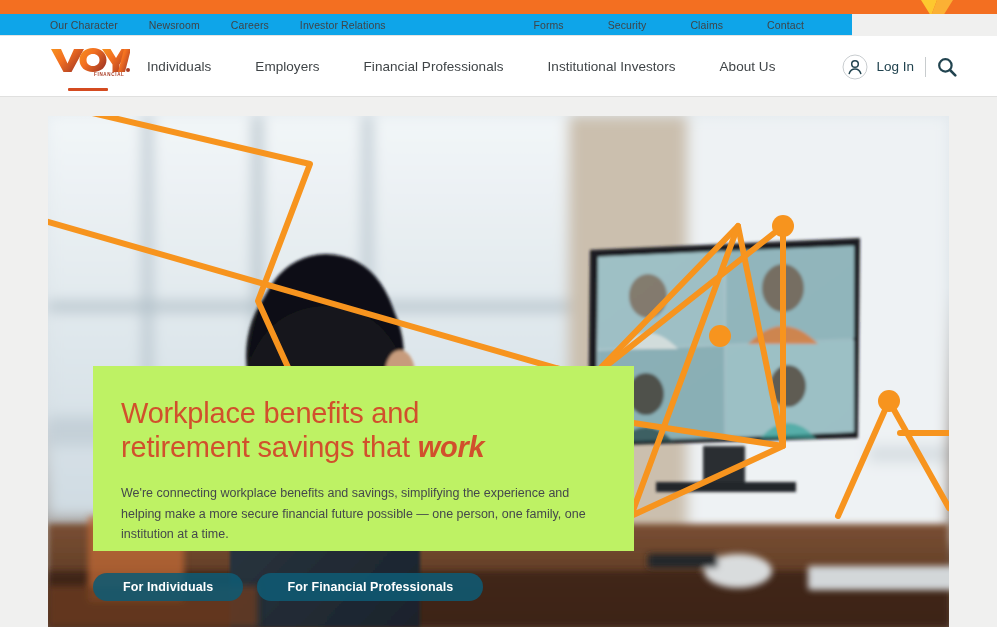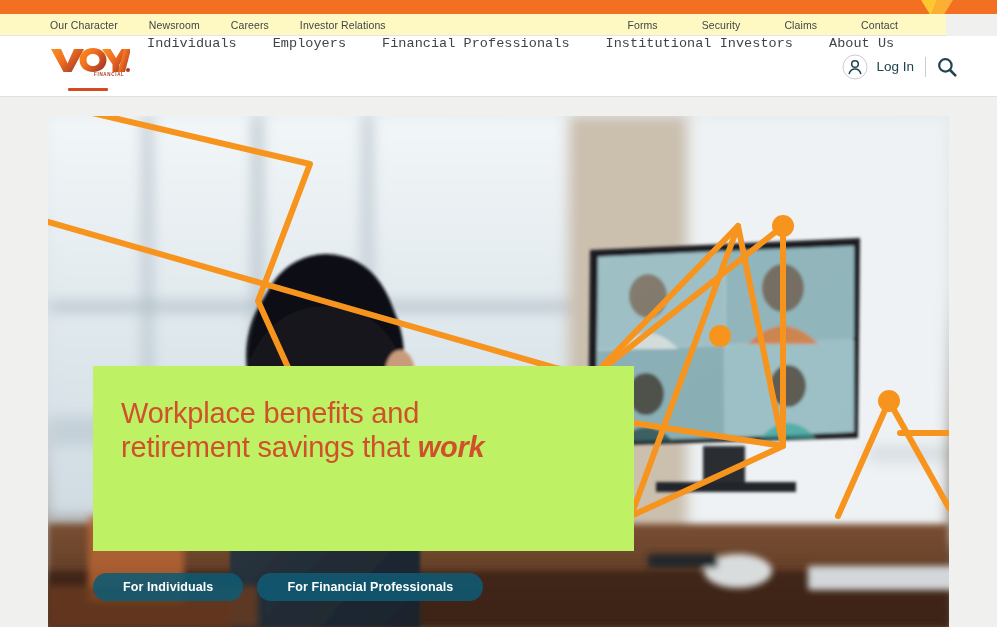--- a/index.html
+++ b/index.html
@@ -21,22 +21,22 @@
     overflow: hidden;
   }
   .gold-chevron {
     position: absolute; top: 0; left: 921px;
     width: 32px; height: 16px;
   }
 
   
   .util-bar {
     position: absolute; top: 14px; left: 0;
-    width: 946px; height: 22px;
-    background: #fef9c3;
+    width: 852px; height: 22px;
+    background: #0ea5e9;
     border-bottom: 1px solid #e4e4e3;
   }
   .util-left {
     position: absolute; left: 50px; top: 0;
     height: 22px; display: flex; align-items: center; gap: 31px;
   }
   .util-right {
     position: absolute; right: 48px; top: 0;
     height: 22px; display: flex; align-items: center; gap: 44px;
   }
@@ -61,21 +61,21 @@
   .logo-svg { display: block; }
   .logo-underline {
     position: absolute; left: 18px; top: 41px;
     width: 40px; height: 3px;
     background: #d44b20;
     border-radius: 1px;
   }
 
   .main-nav {
     position: absolute; left: 147px; top: 0;
-    height: 61px; display: flex; align-items: flex-start; gap: 0; font-family: Liberation Mono, monospace;
+    height: 61px; display: flex; align-items: center; gap: 8px;
   }
   .nav-item {
     font-size: 13.5px; color: #3f4447;
     text-decoration: none; white-space: nowrap;
     margin-right: 36px; cursor: pointer;
     letter-spacing: .05px;
   }
 
   .header-right {
     position: absolute; right: 40px; top: 0;
@@ -337,19 +337,20 @@
       <circle cx="672" cy="220" r="11"></circle>
       <circle cx="841" cy="285" r="11"></circle>
     </g>
   </svg>
 
   <div class="hero-card">
     <h1 class="hero-title">
       <span class="t1">Workplace benefits and</span>
       <span class="t2"><span>retirement savings that </span><span class="ital">work</span></span>
     </h1>
+    <p class="hero-body">We're connecting workplace benefits and savings, simplifying the experience and helping make a more secure financial future possible — one person, one family, one institution at a time.</p>
   </div>
 
   <div class="cta-row">
     <button class="cta-btn">For Individuals</button>
     <button class="cta-btn">For Financial Professionals</button>
   </div>
 </section>
 
 </body></html>

